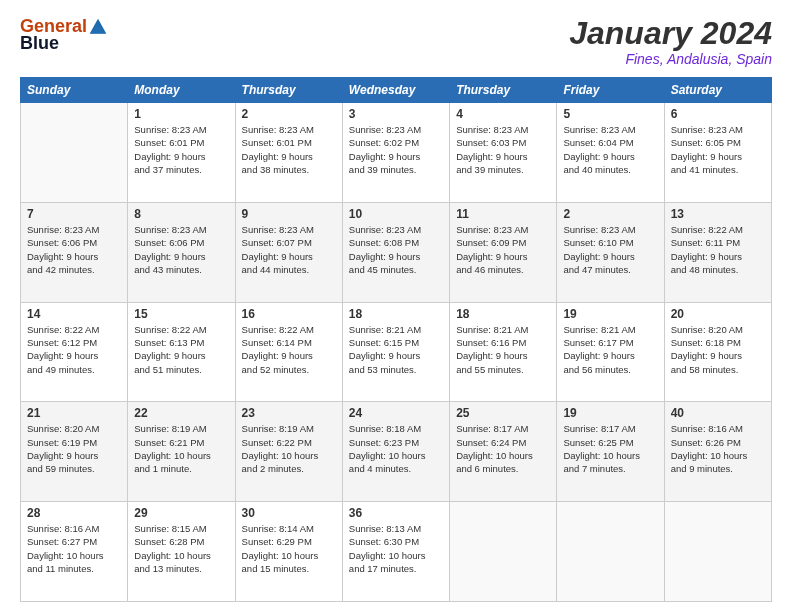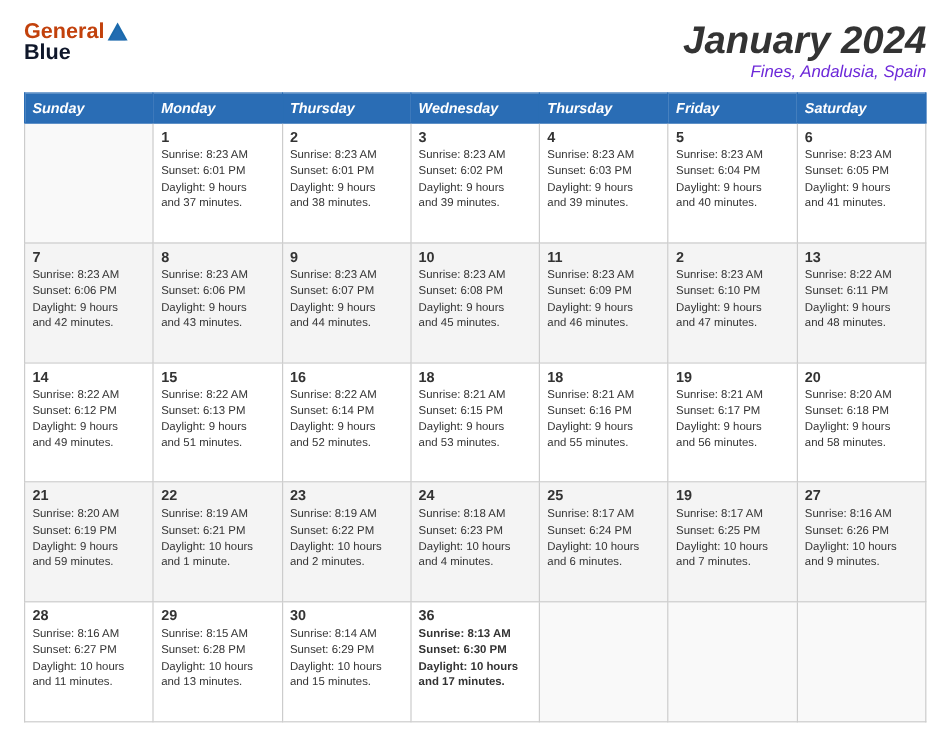--- a/index.html
+++ b/index.html
@@ -326,21 +326,21 @@
 and 6 minutes.</div>
           </td>
           <td>
             <span class="day-number">19</span>
             <div class="day-info" style="white-space: pre-line;">Sunrise: 8:17 AM
 Sunset: 6:25 PM
 Daylight: 10 hours
 and 7 minutes.</div>
           </td>
           <td>
-            <span class="day-number">27</span>
+            <span class="day-number">40</span>
             <div class="day-info" style="white-space: pre-line;">Sunrise: 8:16 AM
 Sunset: 6:26 PM
 Daylight: 10 hours
 and 9 minutes.</div>
           </td>
         </tr>
         <tr>
           <td>
             <span class="day-number">28</span>
             <div class="day-info" style="white-space: pre-line;">Sunrise: 8:16 AM
@@ -357,21 +357,21 @@
           </td>
           <td>
             <span class="day-number">30</span>
             <div class="day-info" style="white-space: pre-line;">Sunrise: 8:14 AM
 Sunset: 6:29 PM
 Daylight: 10 hours
 and 15 minutes.</div>
           </td>
           <td>
             <span class="day-number">36</span>
-            <div class="day-info" style="white-space: pre-line; font-weight: bold;">Sunrise: 8:13 AM
+            <div class="day-info" style="white-space: pre-line;">Sunrise: 8:13 AM
 Sunset: 6:30 PM
 Daylight: 10 hours
 and 17 minutes.</div>
           </td>
           <td class="empty"></td>
           <td class="empty"></td>
           <td class="empty"></td>
         </tr>
       </tbody>
   </table>

